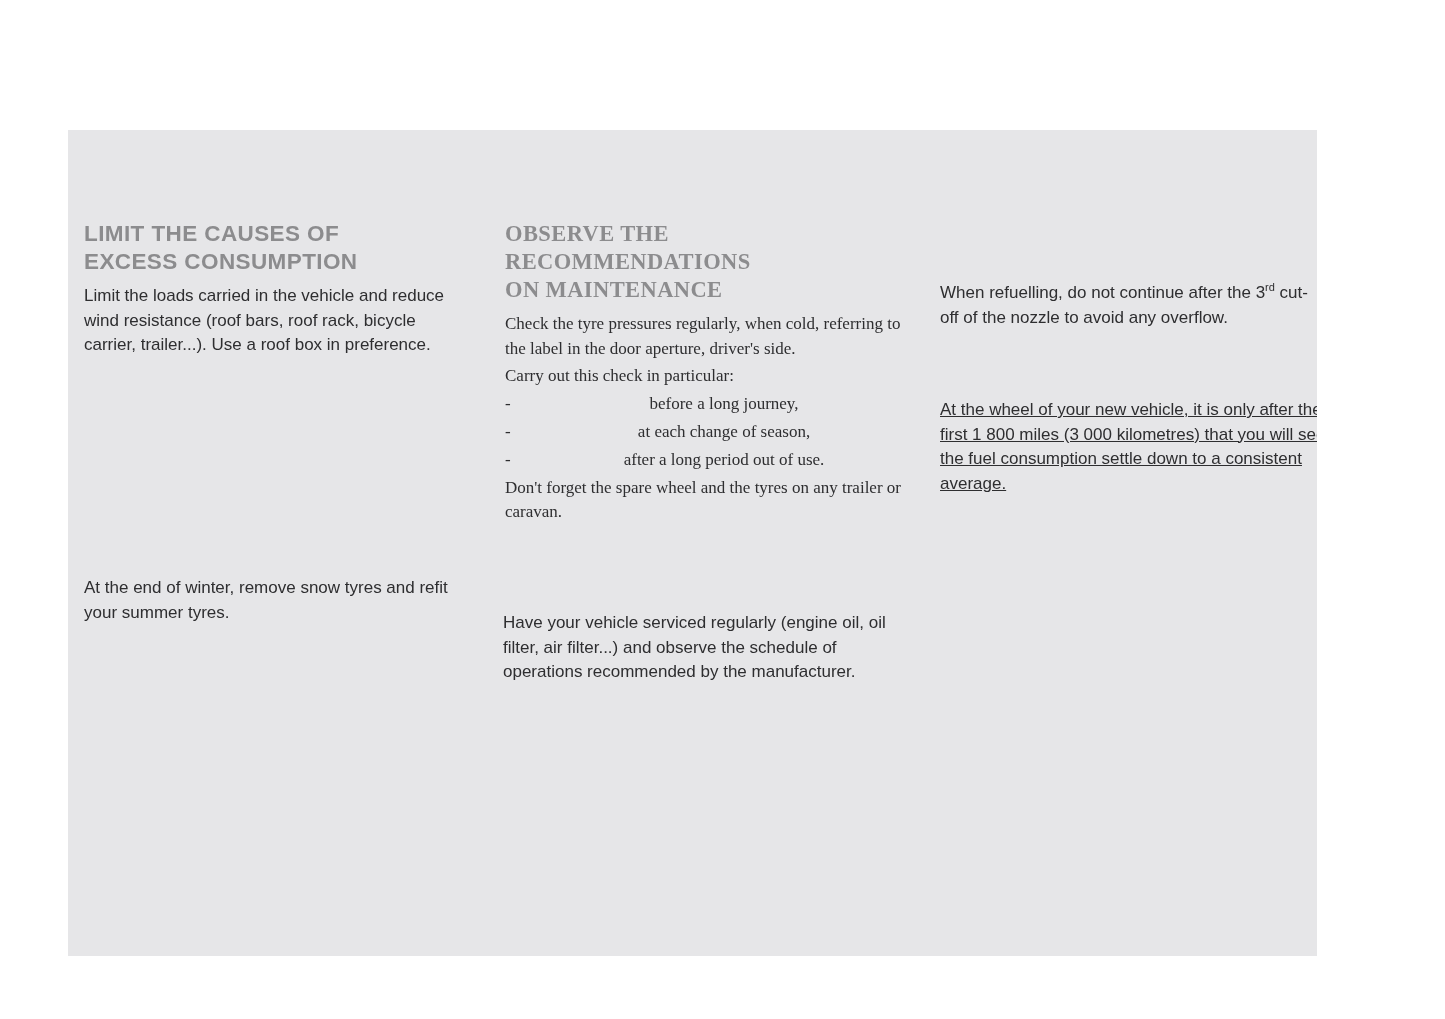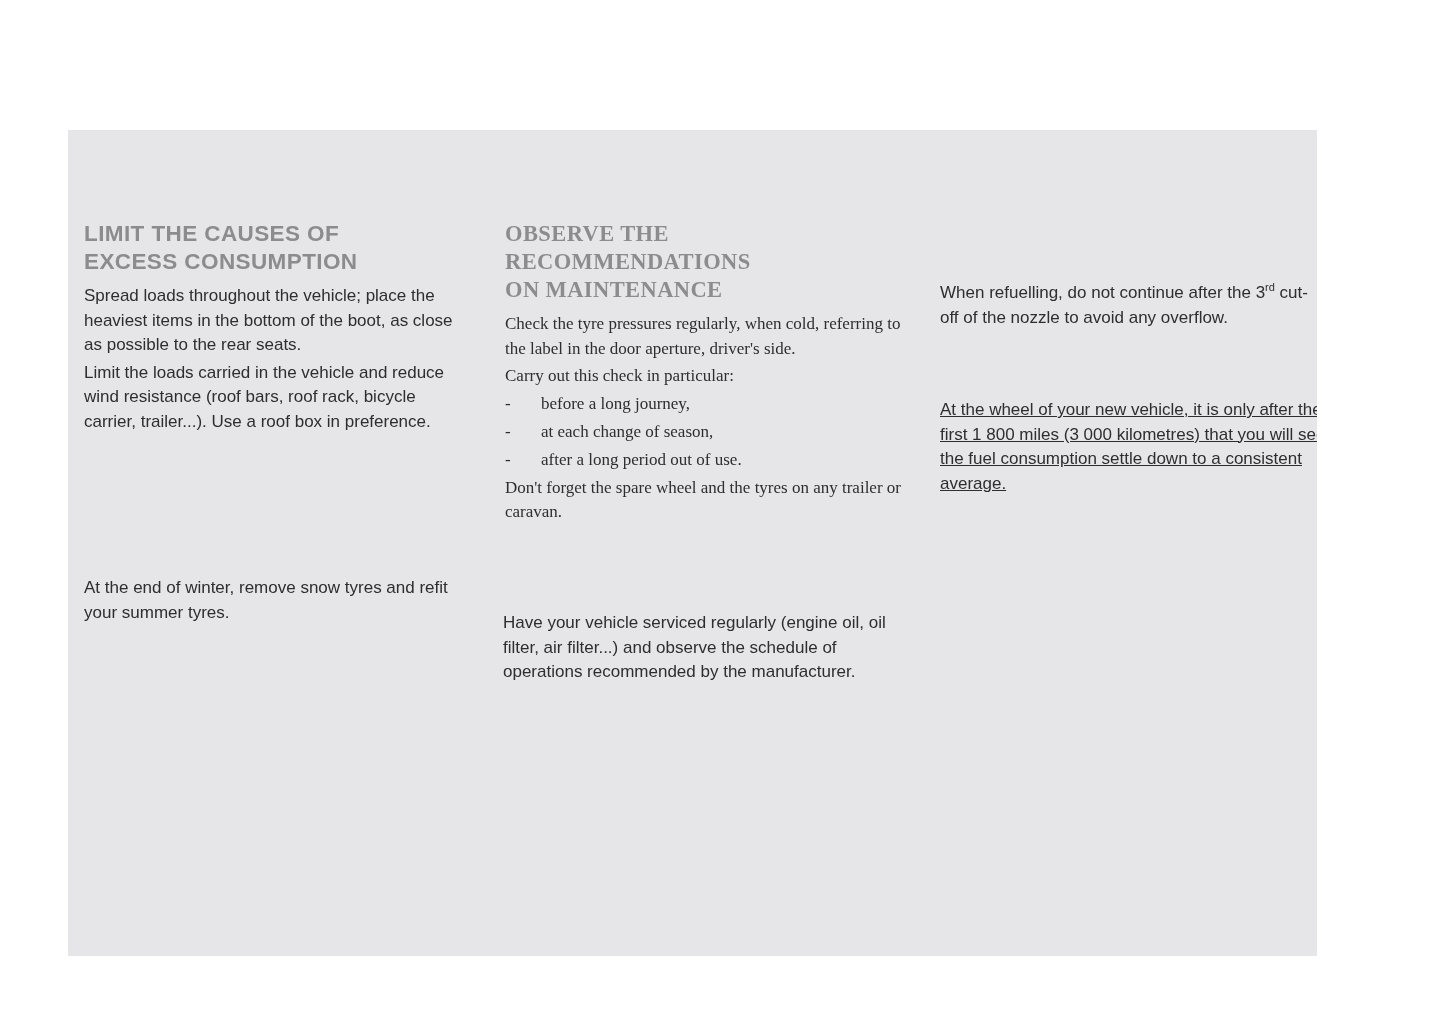--- a/index.html
+++ b/index.html
@@ -58,37 +58,37 @@
   .check-list .item {
     display: flex;
     margin: 0 0 3.5px 0;
   }
   .check-list .dash {
     width: 36px;
     flex: 0 0 36px;
   }
   .check-list .item-text {
     flex: 1 1 auto;
+    text-align: center;
   }
   sup.ord {
     font-size: 11px;
     vertical-align: super;
     line-height: 0;
   }
 </style>
 </head>
 <body>
 
 <div class="stage">
   <div class="page">
 
     <div class="col col-left-top body-text">
       <h2 class="heading">LIMIT THE CAUSES OF
 EXCESS CONSUMPTION</h2>
-      <p class="para">Spread loads throughout the vehicle; place the heaviest items in the bottom of the boot, as close as possible to the rear seats.</p>
       <p class="para">Limit the loads carried in the vehicle and reduce wind resistance (roof bars, roof rack, bicycle carrier, trailer...). Use a roof box in preference.</p>
     </div>
 
     <div class="col col-left-bottom body-text">
       <p class="para">At the end of winter, remove snow tyres and refit your summer tyres.</p>
     </div>
 
     <div class="col col-mid-top body-text">
       <h2 class="heading">OBSERVE THE RECOMMENDATIONS
 ON MAINTENANCE</h2>

